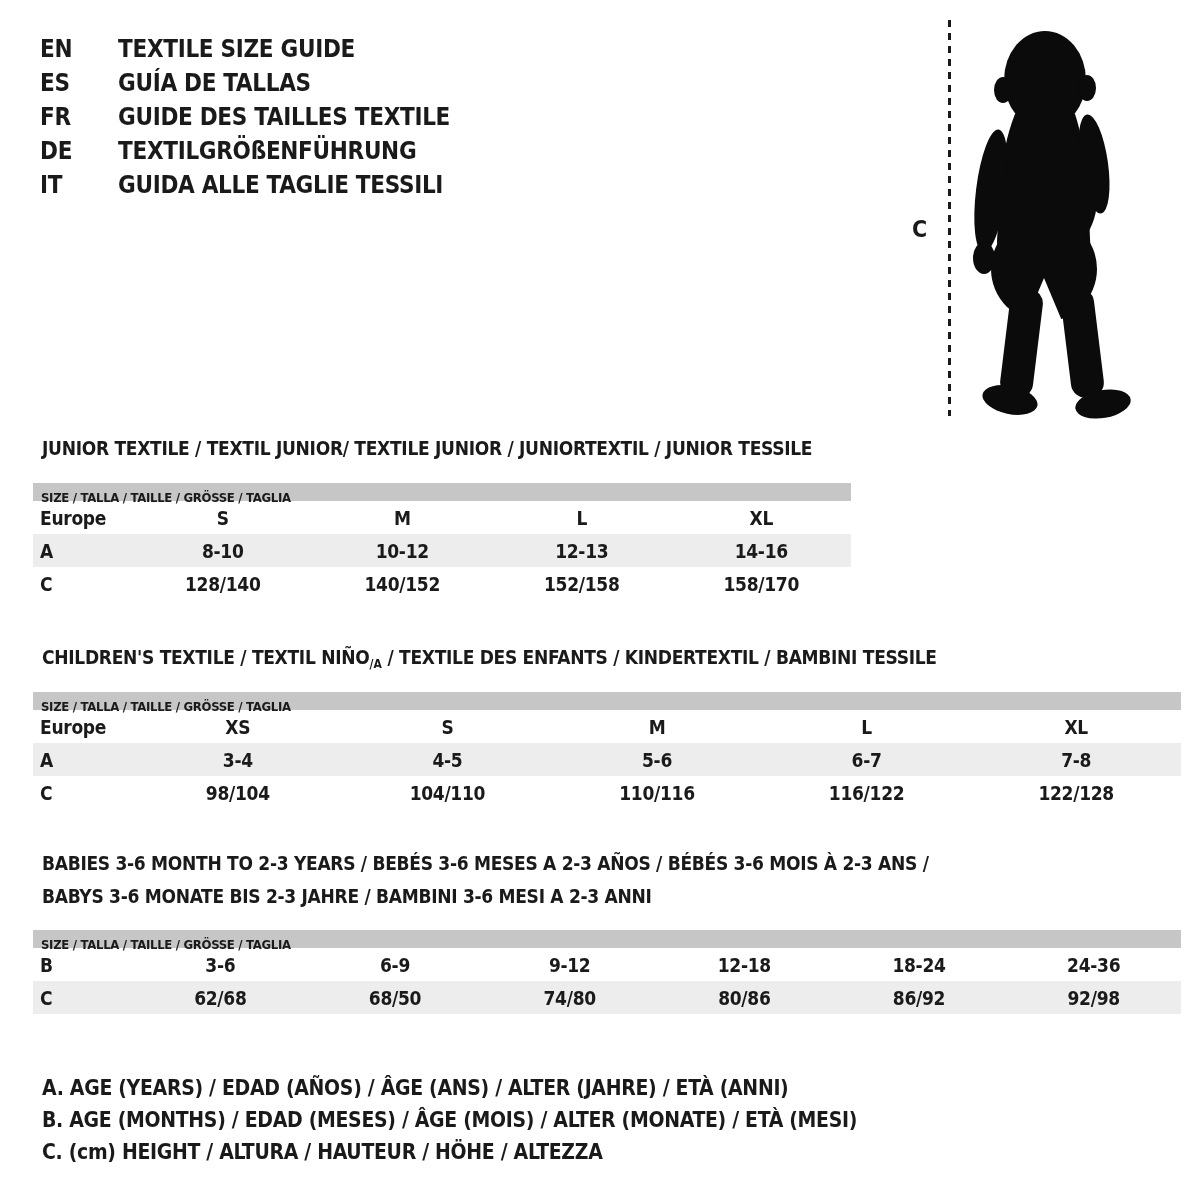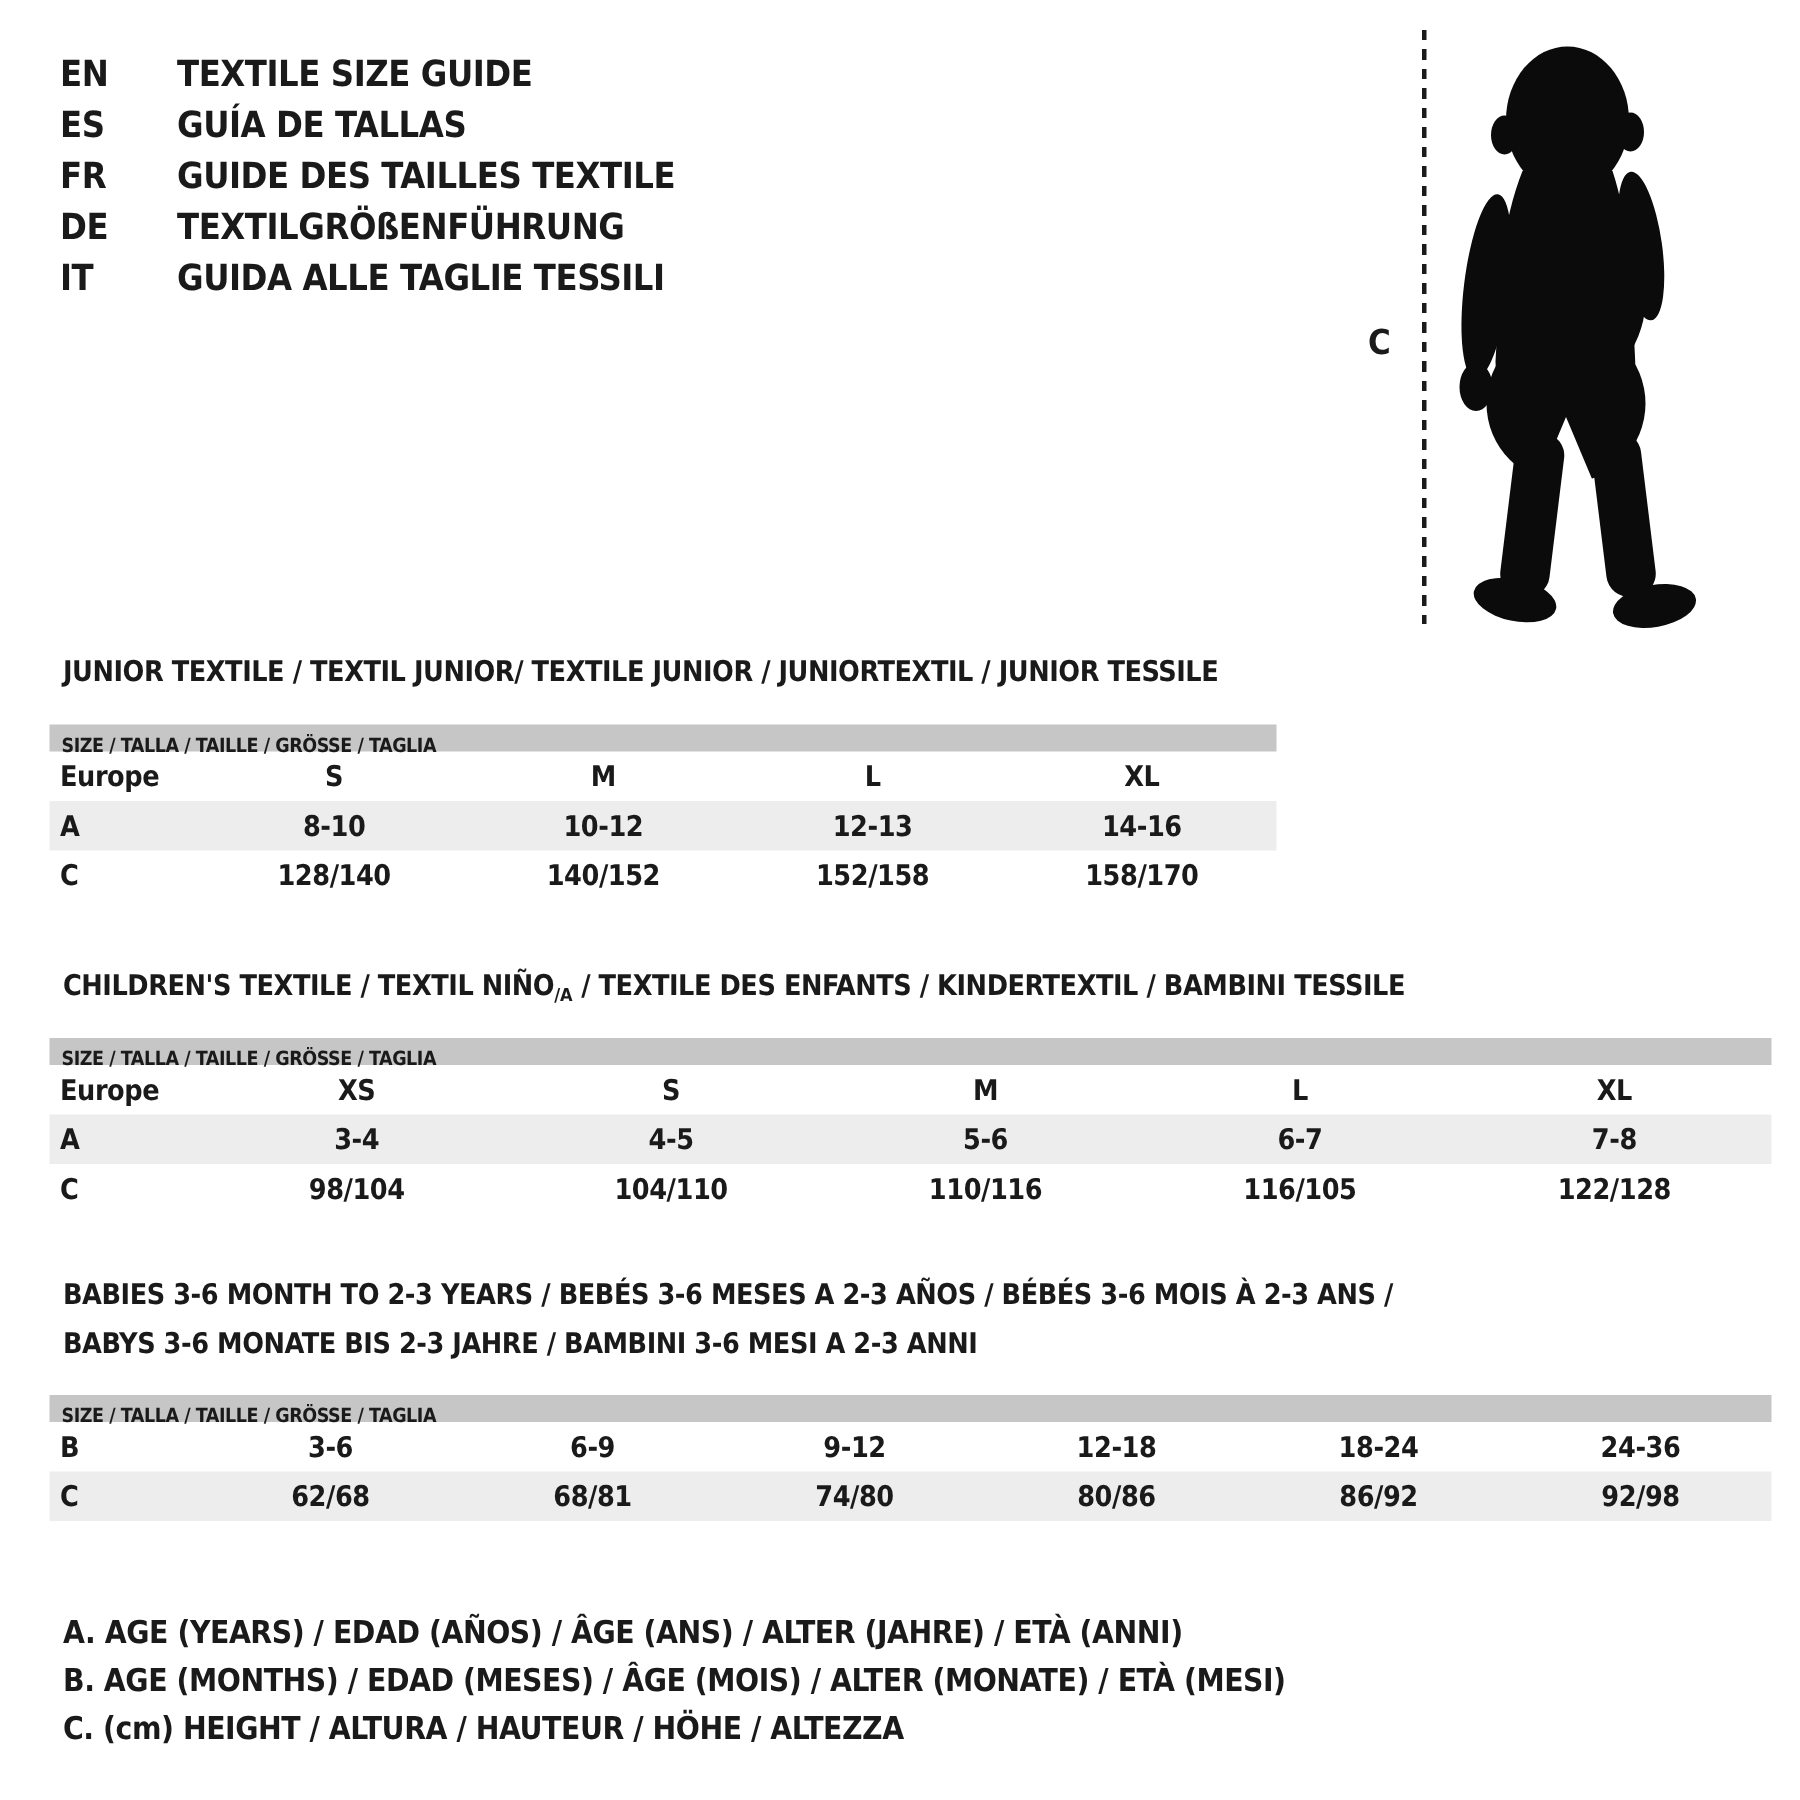--- a/index.html
+++ b/index.html
@@ -140,42 +140,42 @@
       <div class="cell">4-5</div>
       <div class="cell">5-6</div>
       <div class="cell">6-7</div>
       <div class="cell">7-8</div>
     </div>
     <div class="trow cols5">
       <div class="rlabel">C</div>
       <div class="cell">98/104</div>
       <div class="cell">104/110</div>
       <div class="cell">110/116</div>
-      <div class="cell">116/105</div>
+      <div class="cell">116/122</div>
       <div class="cell">122/128</div>
     </div>
   </div>
 
   <div class="section-title" style="top:852px;">BABIES 3-6 MONTH TO 2-3 YEARS / BEBÉS 3-6 MESES A 2-3 AÑOS / BÉBÉS 3-6 MOIS À 2-3 ANS /</div>
   <div class="section-title" style="top:885px;">BABYS 3-6 MONATE BIS 2-3 JAHRE / BAMBINI 3-6 MESI A 2-3 ANNI</div>
   <div class="size-table w-full" style="top:930px;">
     <div class="tbar">SIZE / TALLA / TAILLE / GRÖSSE / TAGLIA</div>
     <div class="trow cols6">
       <div class="rlabel">B</div>
       <div class="cell">3-6</div>
       <div class="cell">6-9</div>
       <div class="cell">9-12</div>
       <div class="cell">12-18</div>
       <div class="cell">18-24</div>
       <div class="cell">24-36</div>
     </div>
     <div class="trow cols6 shaded">
       <div class="rlabel">C</div>
       <div class="cell">62/68</div>
-      <div class="cell">68/81</div>
+      <div class="cell">68/50</div>
       <div class="cell">74/80</div>
       <div class="cell">80/86</div>
       <div class="cell">86/92</div>
       <div class="cell">92/98</div>
     </div>
   </div>
 
   <div class="legend">
     <div class="legend-line">A. AGE (YEARS) / EDAD (AÑOS) / ÂGE (ANS) / ALTER (JAHRE) / ETÀ (ANNI)</div>
     <div class="legend-line">B. AGE (MONTHS) / EDAD (MESES) / ÂGE (MOIS) / ALTER (MONATE) / ETÀ (MESI)</div>

